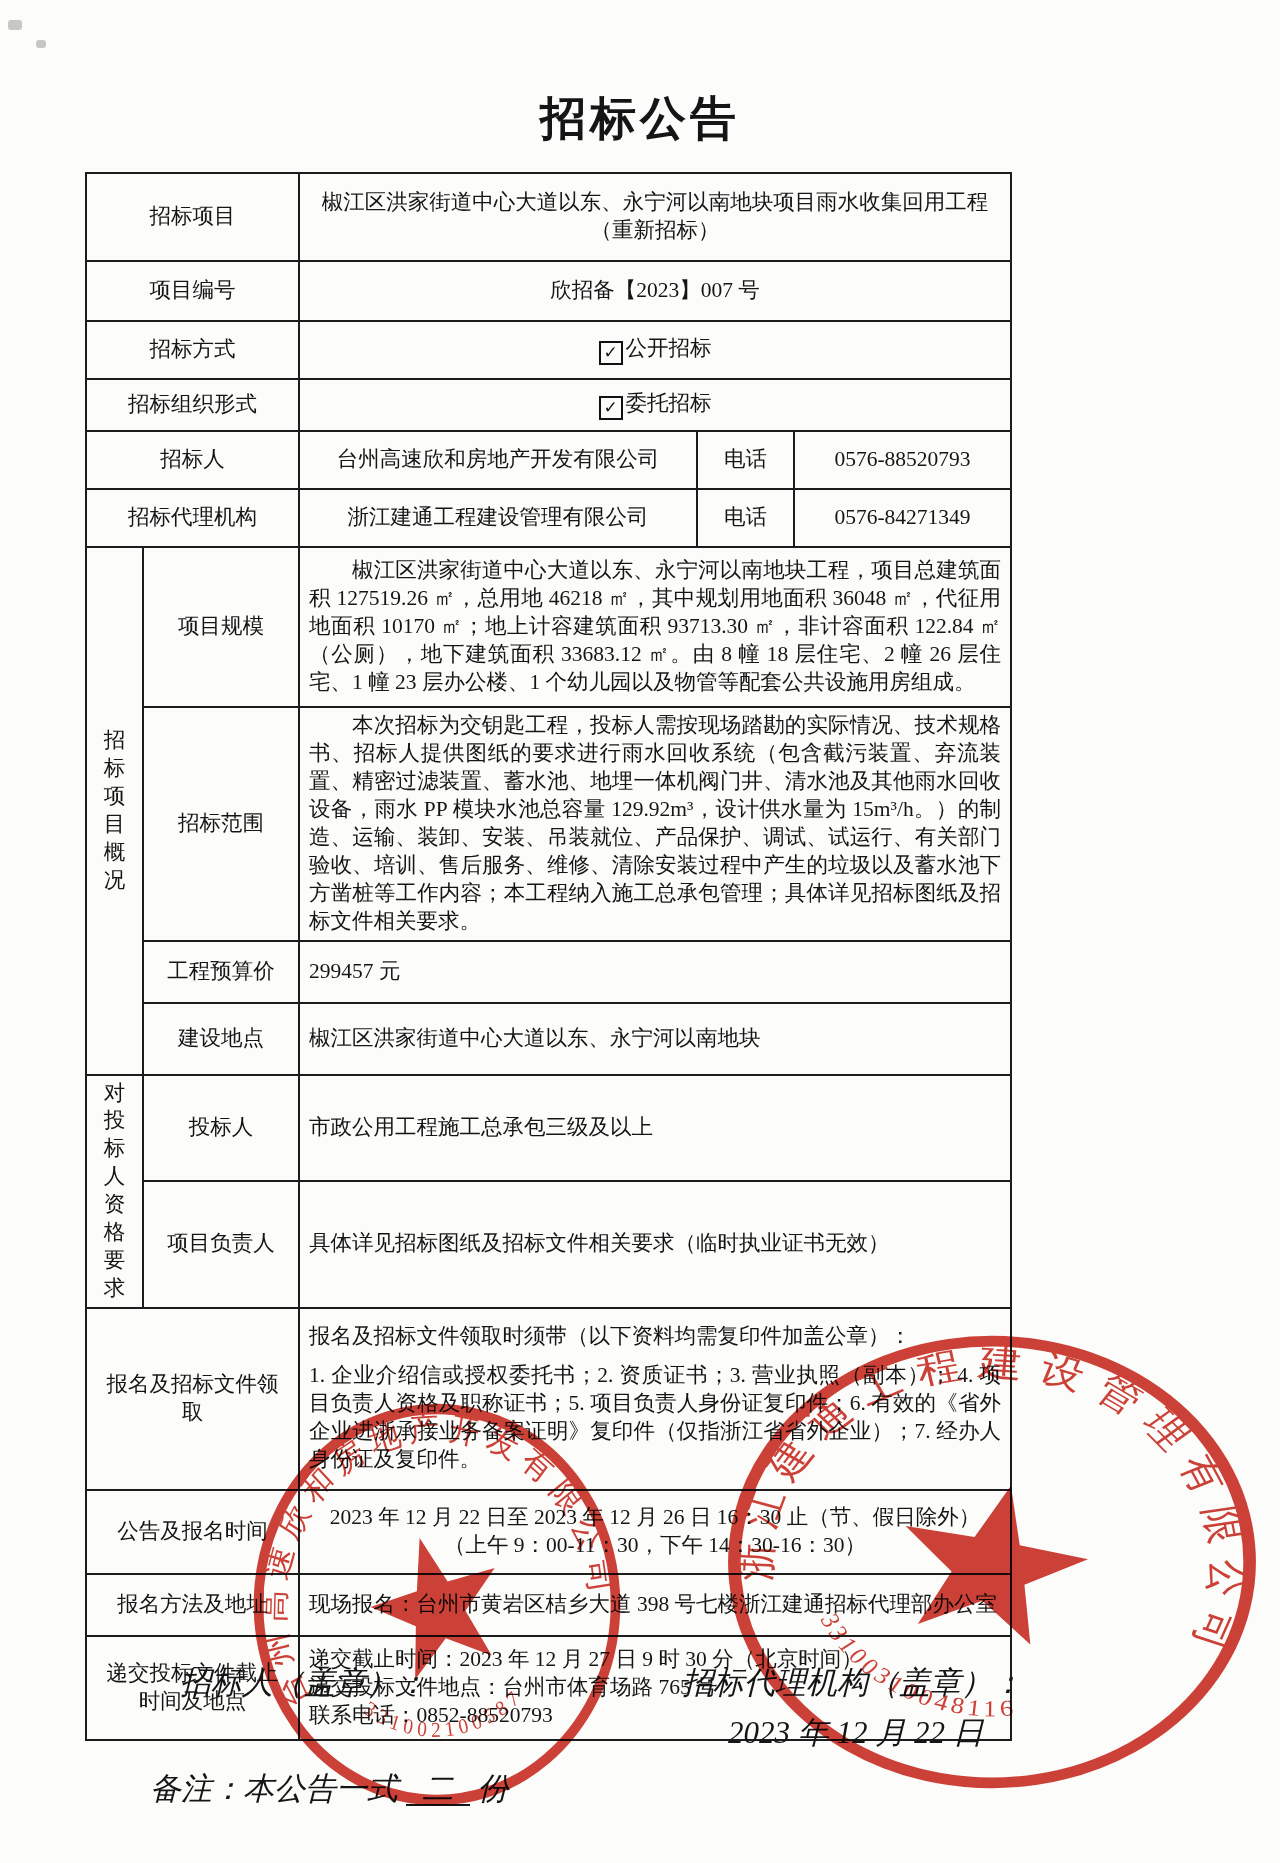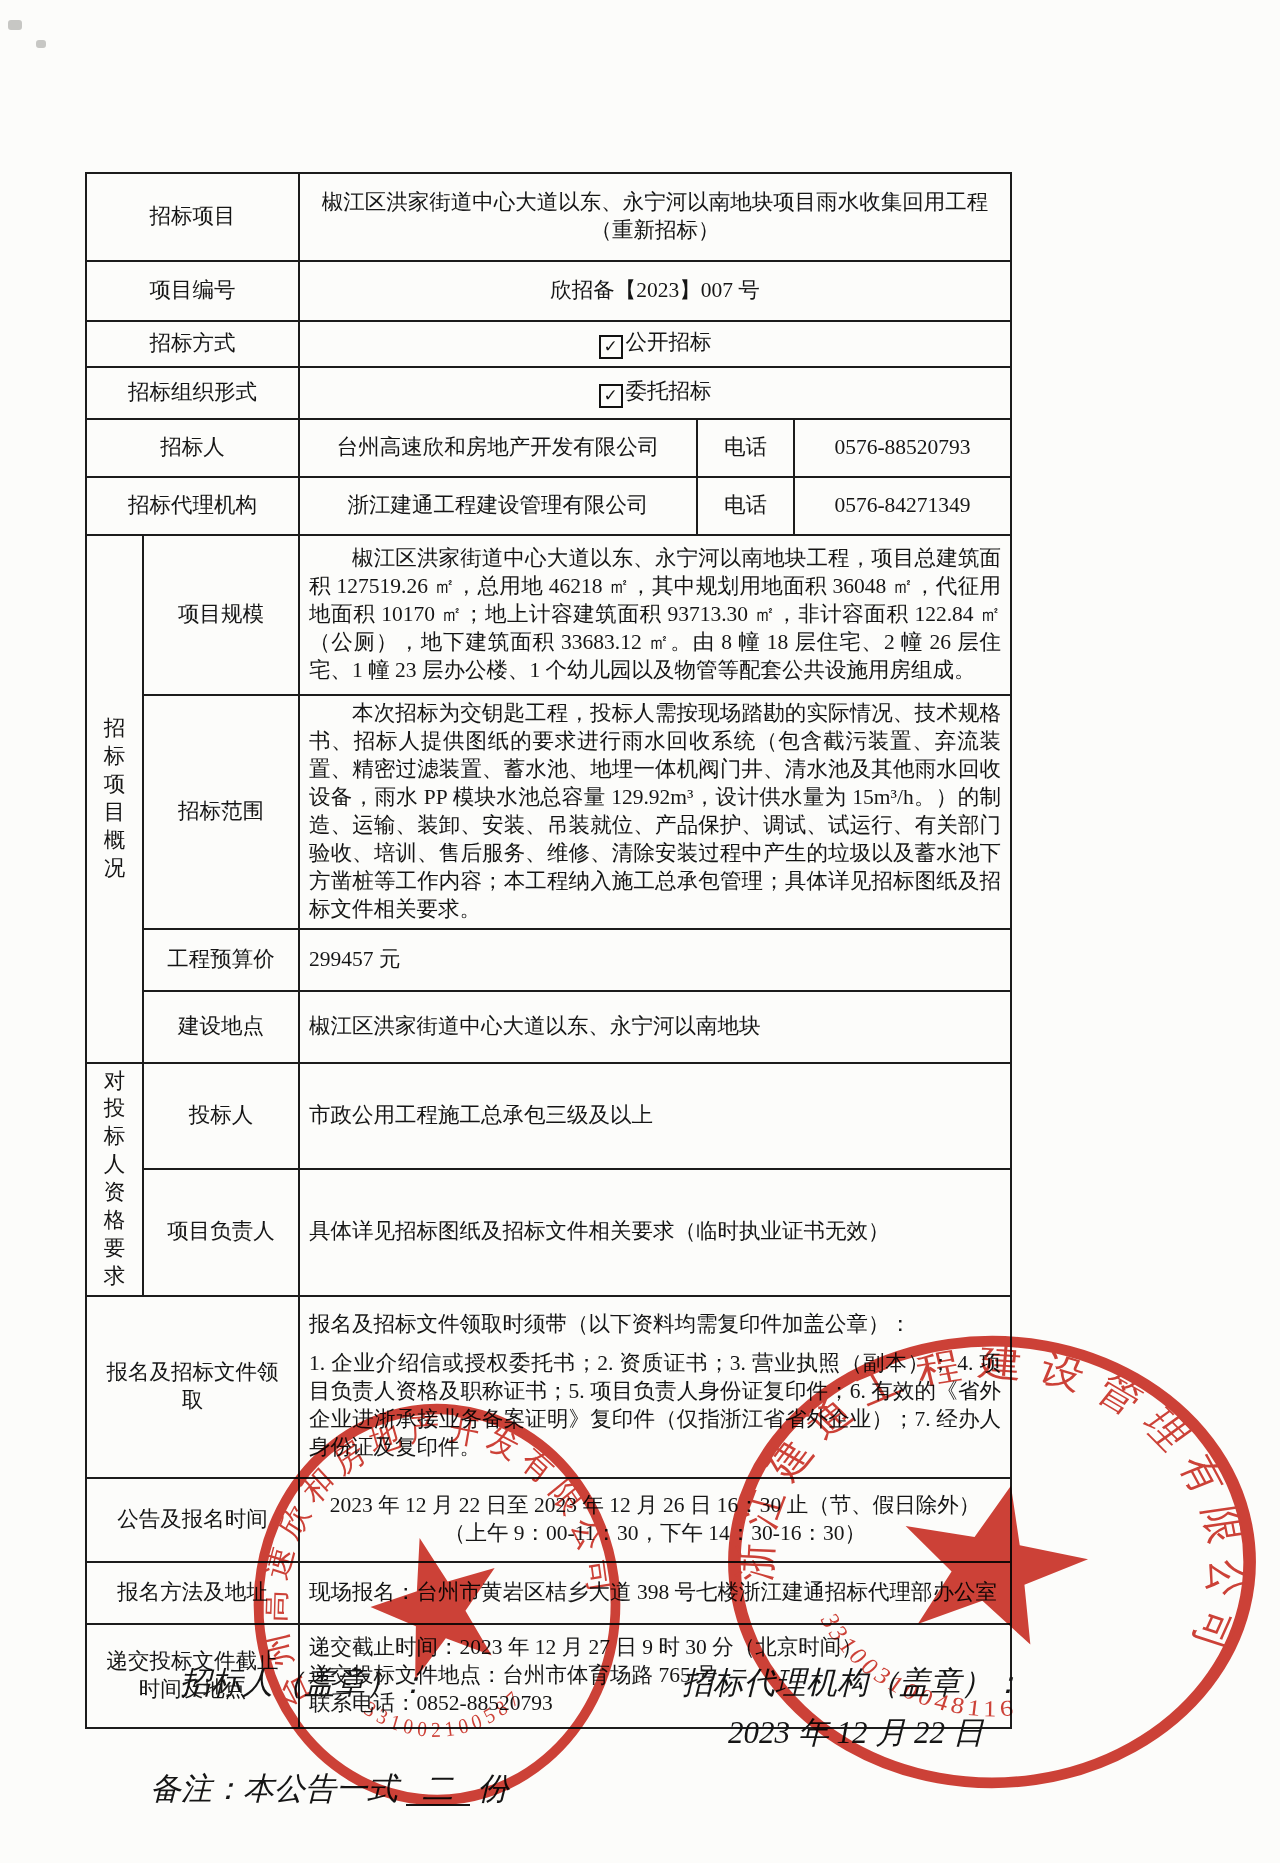--- a/index.html
+++ b/index.html
@@ -51,20 +51,21 @@
   .scan-dot{position:absolute;background:#9a9a98;border-radius:3px;opacity:.55;}
 </style>
 </head>
 <body>
 
 <div class="page">
 
   <div class="scan-dot" style="left:8px;top:20px;width:14px;height:10px;"></div>
   <div class="scan-dot" style="left:36px;top:40px;width:10px;height:8px;"></div>
 
+  <div class="doc-title">招标公告</div>
 
   <table class="doc">
     <colgroup>
       <col style="width:57px">
         <col style="width:156px">
         <col style="width:398px">
         <col style="width:97px">
         <col style="width:217px">
     </colgroup>
 
@@ -72,21 +73,21 @@
         <tr style="height:88px">
       <td colspan="2" class="lbl">招标项目</td>
       <td colspan="3" class="ctr">椒江区洪家街道中心大道以东、永宁河以南地块项目雨水收集回用工程（重新招标）</td>
     </tr>
 
     <tr style="height:60px">
       <td colspan="2" class="lbl">项目编号</td>
       <td colspan="3" class="ctr">欣招备【2023】007 号</td>
     </tr>
 
-    <tr style="height:46px">
+    <tr style="height:58px">
       <td colspan="2" class="lbl">招标方式</td>
       <td colspan="3" class="ctr">
         <span class="cb">✓</span><span>公开招标</span>
       </td>
     </tr>
 
     <tr style="height:52px">
       <td colspan="2" class="lbl">招标组织形式</td>
       <td colspan="3" class="ctr">
         <span class="cb">✓</span><span>委托招标</span>

